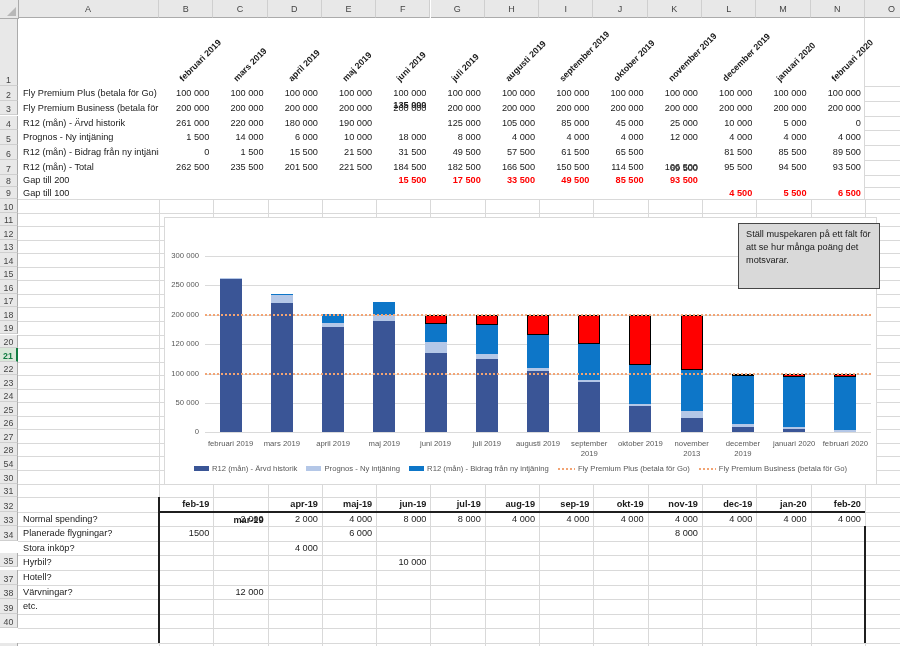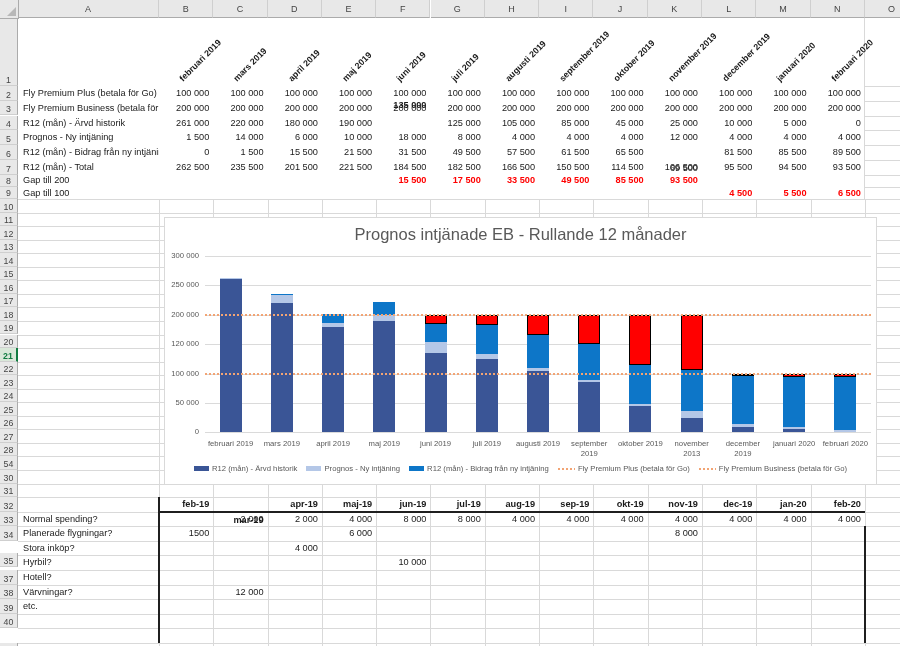--- a/index.html
+++ b/index.html
@@ -206,21 +206,20 @@
       <div class="abs rot" style="left: 510.8px; top: 73px;">augusti 2019</div>
       <div class="abs rot" style="left: 565.1px; top: 73px;">september 2019</div>
       <div class="abs rot" style="left: 619.4px; top: 73px;">oktober 2019</div>
       <div class="abs rot" style="left: 673.7px; top: 73px;">november 2019</div>
       <div class="abs rot" style="left: 728px; top: 73px;">december 2019</div>
       <div class="abs rot" style="left: 782.3px; top: 73px;">januari 2020</div>
       <div class="abs rot" style="left: 836.6px; top: 73px;">februari 2020</div>
     </div>
 
   <div class="abs" id="chart">
-    <div class="abs" id="chart-title">Prognos intjänade EB - Rullande 12 månader</div>
     <div class="abs" id="plot">
         <div class="cgrid" style="top: 0px;"></div>
         <div class="cgrid" style="top: 29.4px;"></div>
         <div class="cgrid" style="top: 58.8px;"></div>
         <div class="cgrid" style="top: 88.2px;"></div>
         <div class="cgrid" style="top: 117.6px;"></div>
         <div class="cgrid" style="top: 147px;"></div>
         <div class="cgrid" style="top: 176.4px;"></div>
         <div class="seg" style="left: 14.62px; bottom: 0px; width: 22px; height: 153.47px; background: rgb(58, 85, 150);"></div>
         <div class="seg" style="left: 14.62px; bottom: 153.47px; width: 22px; height: 0.88px; background: rgb(180, 199, 231);"></div>
@@ -315,20 +314,21 @@
           <div class="swdot"></div>
           <div>Fly Premium Plus (betala för Go)</div>
         </div>
         <div class="litem">
           <div class="swdot"></div>
           <div>Fly Premium Business (betala för Go)</div>
         </div>
       </div>
   </div>
 
+  <div class="abs" id="callout">Ställ muspekaren på ett fält för att se hur många poäng det motsvarar.</div>
 
   <div id="bottomtable">
       <div class="abs cell val bold" style="left: 159px; top: 497px; width: 54.3px; height: 14.6px; line-height: 14.6px;">feb-19</div>
       <div class="abs cell val bold" style="left: 213.3px; top: 513px; width: 54.3px; height: 14.6px; line-height: 14.6px;">mar-19</div>
       <div class="abs cell val bold" style="left: 267.6px; top: 497px; width: 54.3px; height: 14.6px; line-height: 14.6px;">apr-19</div>
       <div class="abs cell val bold" style="left: 321.9px; top: 497px; width: 54.3px; height: 14.6px; line-height: 14.6px;">maj-19</div>
       <div class="abs cell val bold" style="left: 376.2px; top: 497px; width: 54.3px; height: 14.6px; line-height: 14.6px;">jun-19</div>
       <div class="abs cell val bold" style="left: 430.5px; top: 497px; width: 54.3px; height: 14.6px; line-height: 14.6px;">jul-19</div>
       <div class="abs cell val bold" style="left: 484.8px; top: 497px; width: 54.3px; height: 14.6px; line-height: 14.6px;">aug-19</div>
       <div class="abs cell val bold" style="left: 539.1px; top: 497px; width: 54.3px; height: 14.6px; line-height: 14.6px;">sep-19</div>

